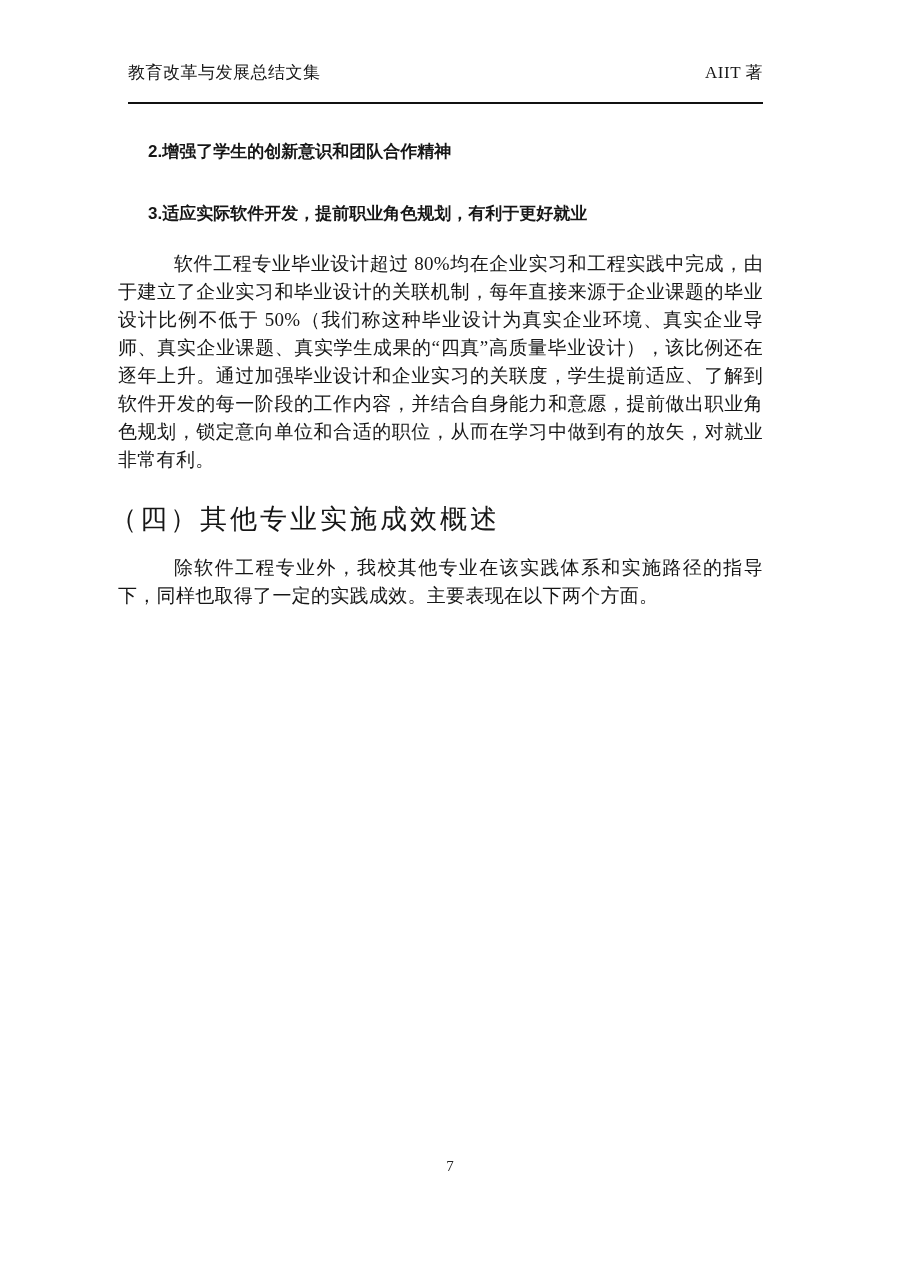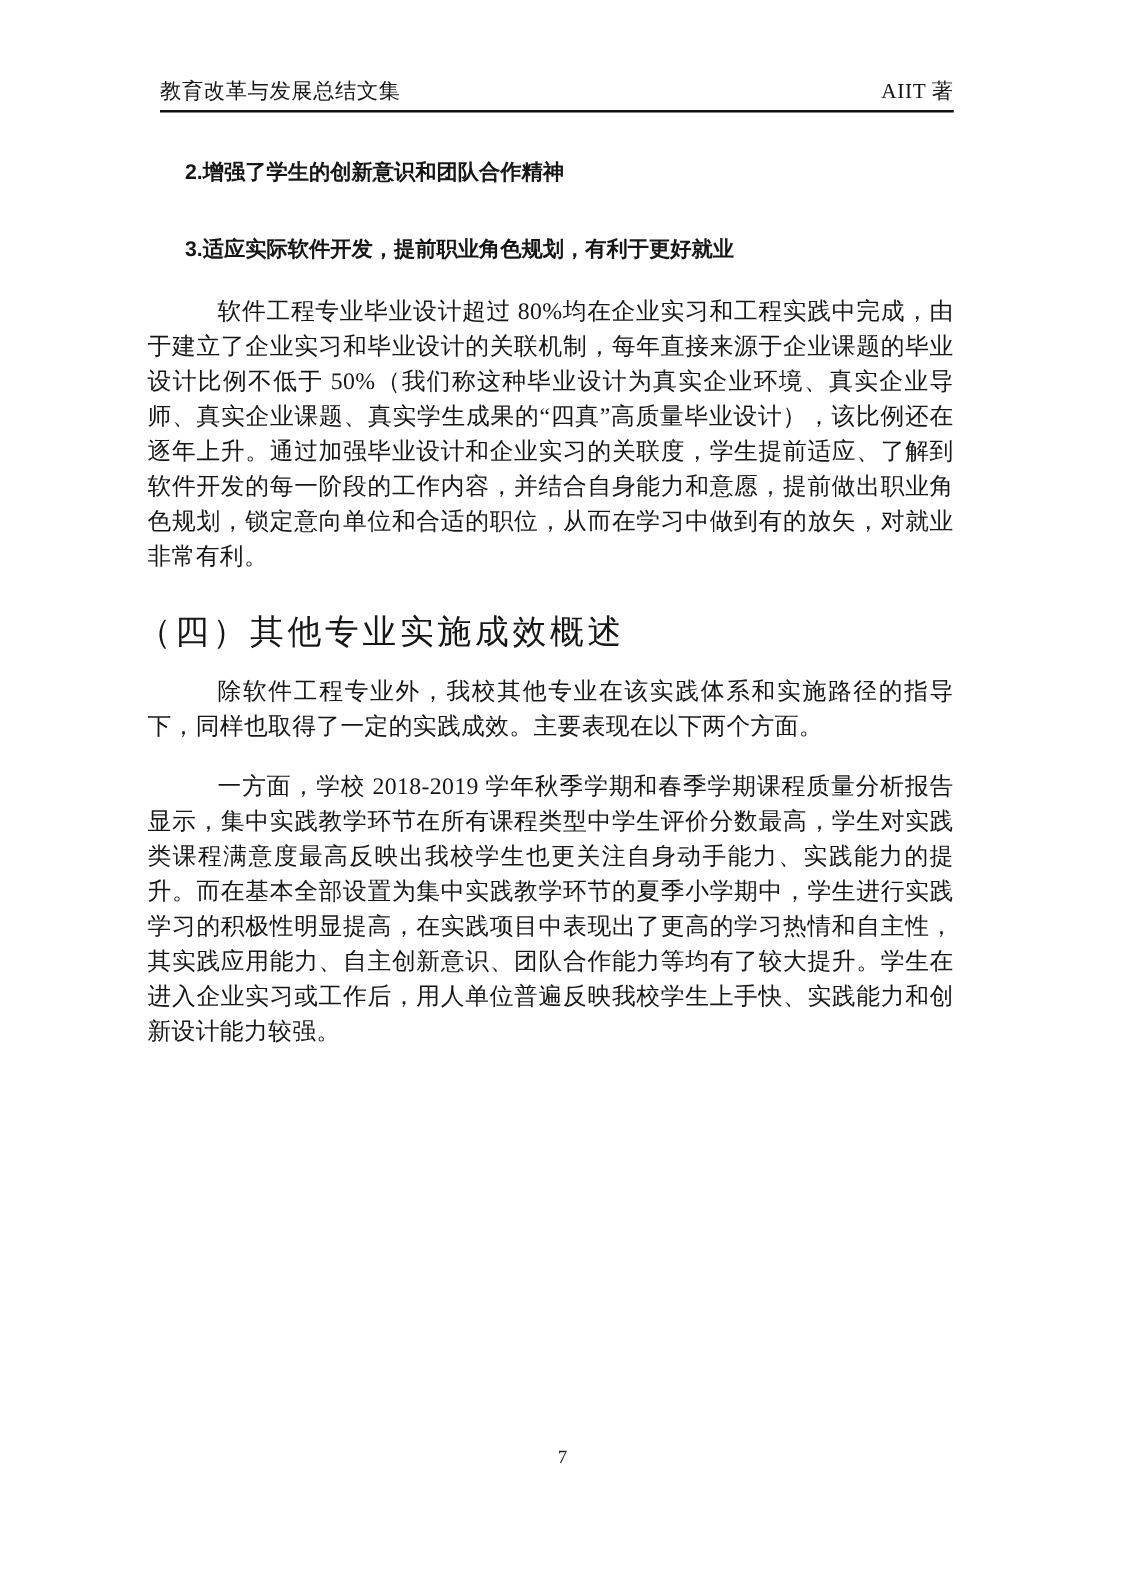--- a/index.html
+++ b/index.html
@@ -15,21 +15,21 @@
     color: #161616;
     font-family: "Liberation Serif", "DejaVu Serif", serif;
     overflow: hidden;
     box-sizing: border-box;
   }
   .page-header {
     display: flex;
     justify-content: space-between;
     align-items: flex-end;
     margin: 62px 137px 0 128px;
-    padding-bottom: 5px;
+    padding-bottom: 19px;
     border-bottom: 2px solid #111111;
     font-size: 17px;
     line-height: 21px;
   }
   .page-header .book-title { letter-spacing: 0.5px; }
   .page-header .author { letter-spacing: 0.5px; }
   .content {
     margin: 0 137px 0 118px;
   }
   .para {
@@ -92,20 +92,19 @@
 
 
     <h3 class="h-num h-3">3.适应实际软件开发，提前职业角色规划，有利于更好就业</h3>
 
     <p class="para p-3">软件工程专业毕业设计超过 80%均在企业实习和工程实践中完成，由于建立了企业实习和毕业设计的关联机制，每年直接来源于企业课题的毕业设计比例不低于 50%（我们称这种毕业设计为真实企业环境、真实企业导师、真实企业课题、真实学生成果的“四真”高质量毕业设计），该比例还在逐年上升。通过加强毕业设计和企业实习的关联度，学生提前适应、了解到软件开发的每一阶段的工作内容，并结合自身能力和意愿，提前做出职业角色规划，锁定意向单位和合适的职位，从而在学习中做到有的放矢，对就业非常有利。</p>
 
     <h2 class="h-section">（四）其他专业实施成效概述</h2>
 
     <p class="para p-4">除软件工程专业外，我校其他专业在该实践体系和实施路径的指导下，同样也取得了一定的实践成效。主要表现在以下两个方面。</p>
 
-    <p class="para p-5">一方面，学校 2018-2019 学年秋季学期和春季学期课程质量分析报告显示，集中实践教学环节在所有课程类型中学生评价分数最高，学生对实践类课程满意度最高反映出我校学生也更关注自身动手能力、实践能力的提升。而在基本全部设置为集中实践教学环节的夏季小学期中，学生进行实践学习的积极性明显提高，在实践项目中表现出了更高的学习热情和自主性，其实践应用能力、自主创新意识、团队合作能力等均有了较大提升。学生在进入企业实习或工作后，用人单位普遍反映我校学生上手快、实践能力和创新设计能力较强。</p>
 
 
   </div>
 
   <div class="page-footer">7</div>
 
 </div>
 
 </body></html>

